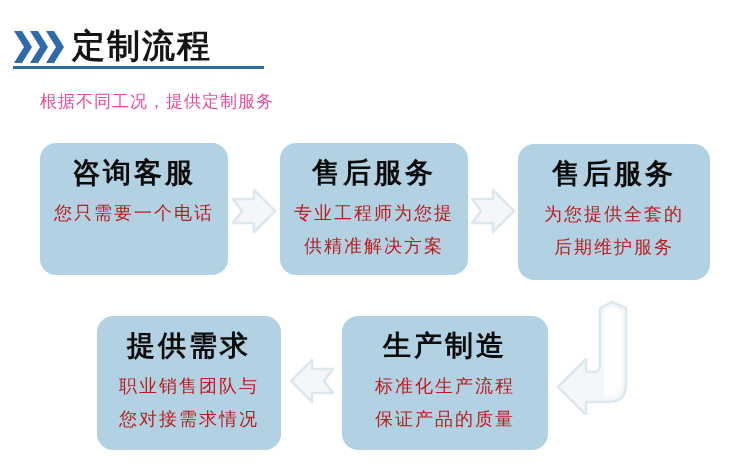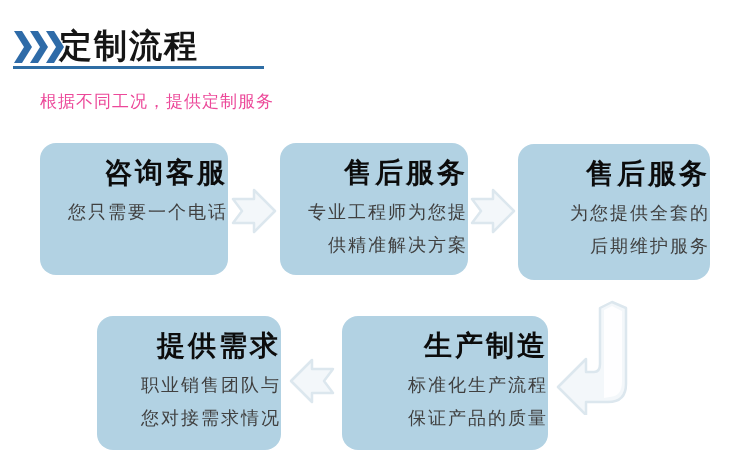--- a/index.html
+++ b/index.html
@@ -3,43 +3,43 @@
 <meta charset="utf-8">
 <style>
   html,body{margin:0;padding:0;background:#ffffff;}
   #page{
     position:relative;width:750px;height:474px;background:#ffffff;overflow:hidden;
     font-family:"Liberation Sans",sans-serif;color:var(--text,#111);
   }
   
   #header-chevrons{position:absolute;left:14px;top:31px;width:50px;height:32px;}
   #page-title{
-    position:absolute;left:59px;top:24px;font-size:33px;font-weight:bold;
+    position:absolute;left:72px;top:24px;font-size:33px;font-weight:bold;
     letter-spacing:2px;color:#151515;white-space:nowrap;
   }
   #title-underline{
     position:absolute;left:13px;top:66px;width:251px;height:3px;
     background:var(--underline,#2e6da4);
   }
   #subtitle{
     position:absolute;left:40px;top:90px;font-size:17px;color:#ec4899;
     letter-spacing:1px;white-space:nowrap;
   }
   
   .step-box{
     position:absolute;background:var(--box-fill,#b2d2e3);border-radius:16px;
-    text-align:right;box-sizing:border-box;padding-top:12px;
+    text-align:center;box-sizing:border-box;padding-top:12px;
   }
   .step-title{
     font-size:28px;font-weight:bold;color:#0c0c0c;letter-spacing:3px;
     line-height:1.3;font-family:"Liberation Sans",sans-serif;
   }
   .step-line{
-    font-size:18px;color:#404040;letter-spacing:2px;line-height:1.8;
-    font-family:Liberation Mono, monospace;
+    font-size:18px;color:#b91c1c;letter-spacing:2px;line-height:1.8;
+    font-family:Liberation Sans, sans-serif;
   }
   .step-line.first{margin-top:6px;}
   #step-1{left:40px;top:143px;width:188px;height:132px;}
   #step-2{left:280px;top:143px;width:188px;height:132px;}
   #step-3{left:518px;top:144px;width:192px;height:136px;}
   #step-4{left:97px;top:316px;width:184px;height:134px;}
   #step-5{left:342px;top:316px;width:206px;height:134px;}
   
   .flow-arrow{position:absolute;}
   #arrow-1{left:231px;top:188px;width:46px;height:46px;}

